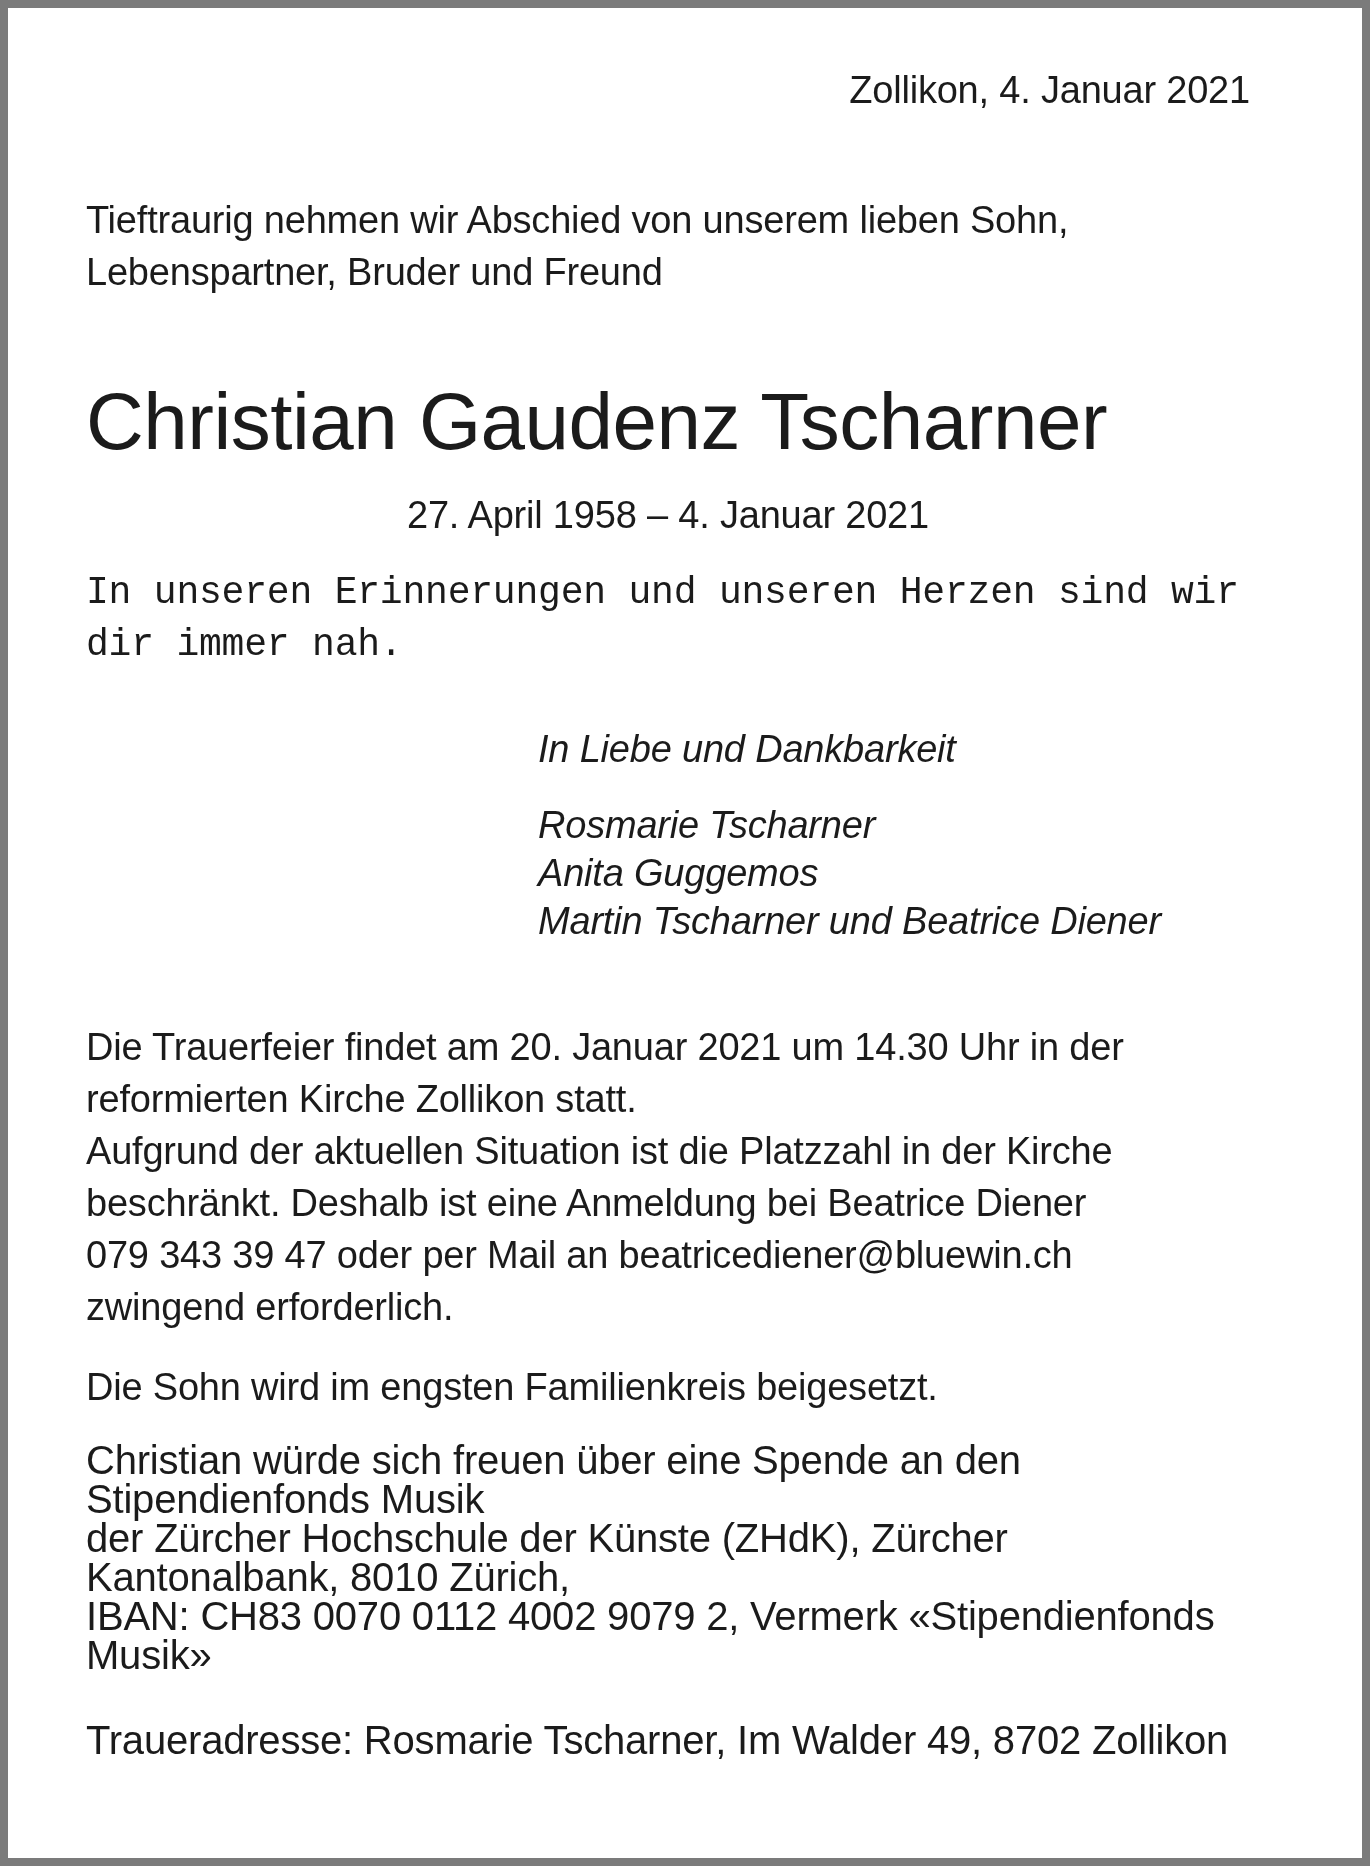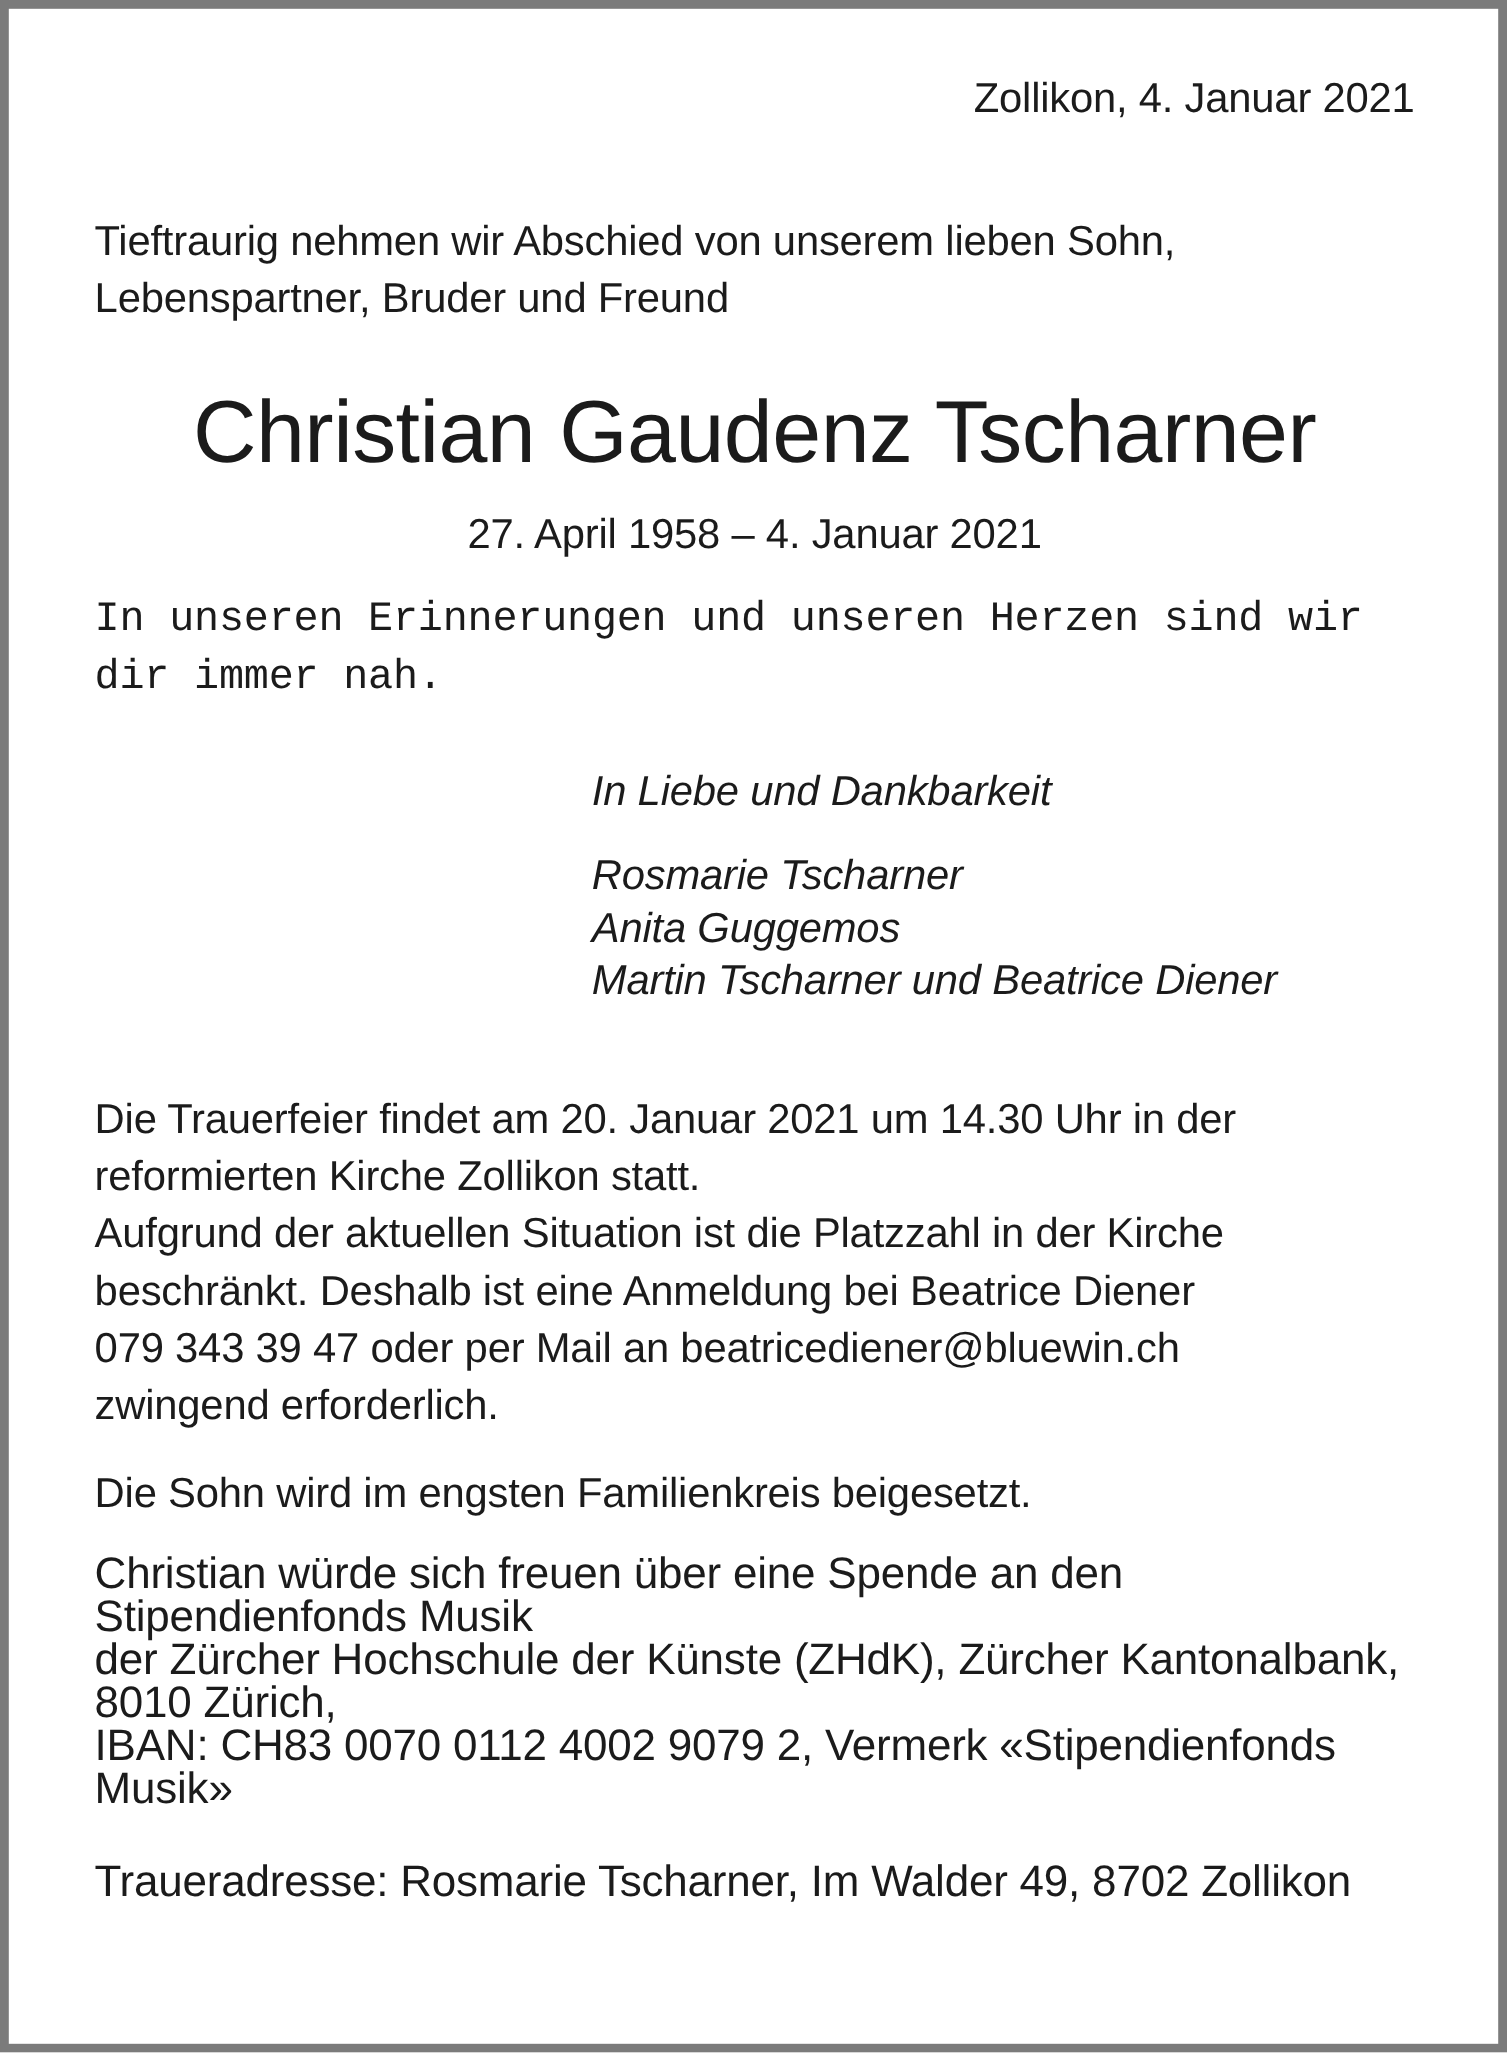--- a/index.html
+++ b/index.html
@@ -16,41 +16,40 @@
   }
   .page {
     position: relative;
     width: 1370px;
     height: 1866px;
     background: var(--paper);
     border: 8px solid var(--frame);
     overflow: hidden;
   }
   .content {
-    padding: 0 76px 0 78px;
+    padding: 0 112px 0 78px;
   }
   .txt {
     font-size: 38px;
     line-height: 52px;
     letter-spacing: -0.2px;
     white-space: pre-line;
   }
   .dateline {
     margin-top: 56px;
     text-align: right;
   }
   .intro {
     margin-top: 78px;
   }
   .name {
-    margin-top: 54px;
+    margin-top: 83px;
     font-size: 80px;
     line-height: 1.02;
     font-weight: 400;
-    text-align: center;
     letter-spacing: -0.5px;
     white-space: nowrap;
   }
   .lifedates {
     margin-top: 26px;
     text-align: center;
   }
   .p-cause   { margin-top: 60px; }
   .p-memory  { margin-top: 26px; font-family: Liberation Mono, monospace; }
   .closing-lead {

